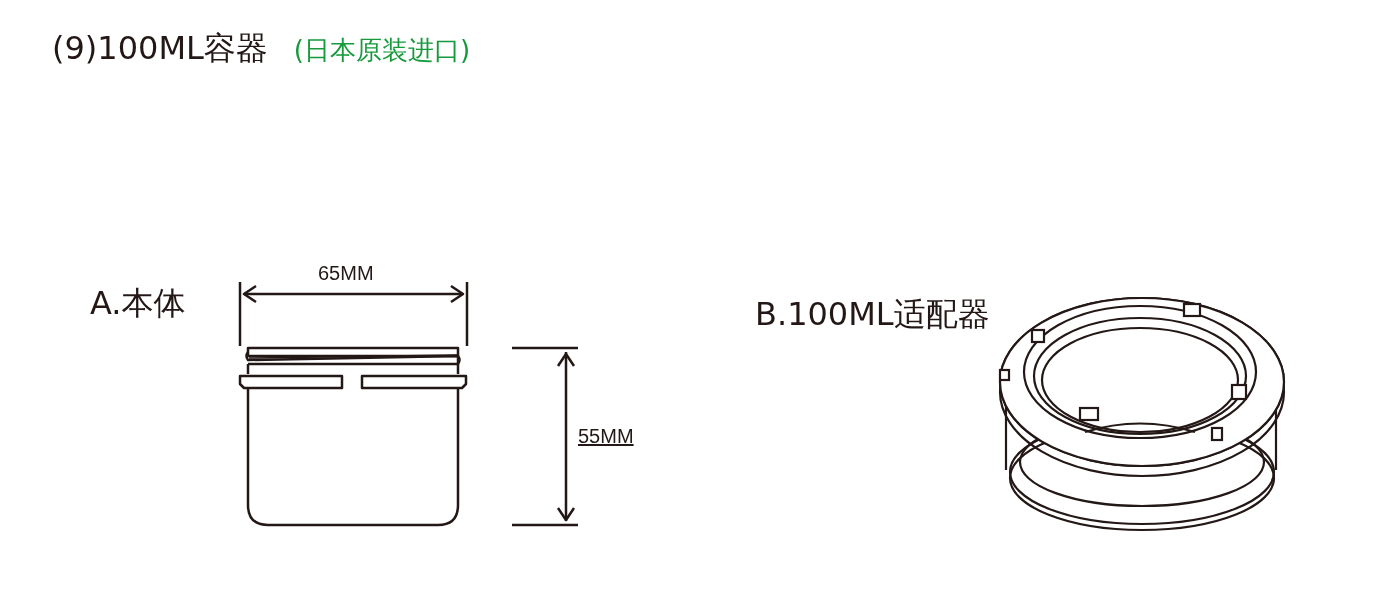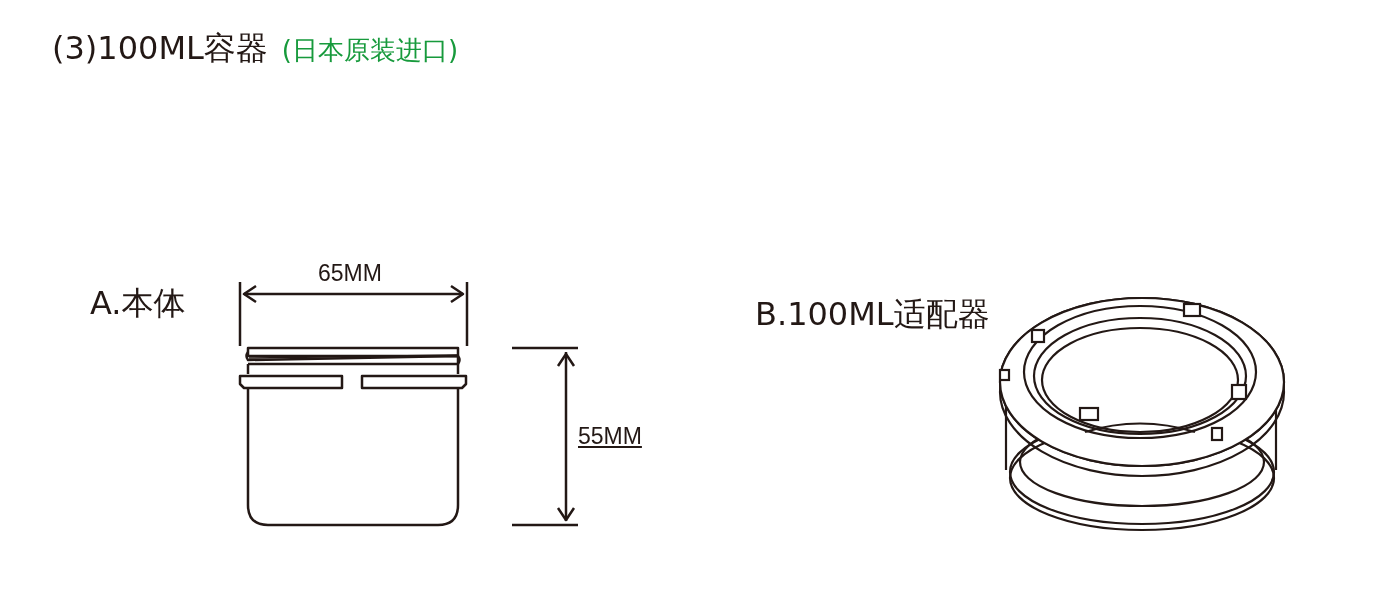--- a/index.html
+++ b/index.html
@@ -1,28 +1,28 @@
 <!DOCTYPE html>
 <html><head>
 <meta charset="utf-8">
 <style>
   html, body { margin: 0; padding: 0; background: #ffffff; }
   body { width: 1394px; height: 606px; position: relative; overflow: hidden;
          font-family: "DejaVu Sans", "Liberation Sans", sans-serif; color: #231815; }
   .title { position: absolute; left: 52px; top: 28px; font-size: 32px; line-height: 40px; white-space: nowrap; }
-  .title .sub { color: #179a3c; font-size: 26px; margin-left: 14px; }
+  .title .sub { color: #179a3c; font-size: 26px; margin-left: 26px; }
   .label { position: absolute; font-size: 32px; line-height: 36px; white-space: nowrap; }
-  .dim { position: absolute; font-size: 23px; line-height: 30px; white-space: nowrap; font-family: "Liberation Sans", sans-serif; }
+  .dim { position: absolute; font-size: 20px; line-height: 30px; white-space: nowrap; font-family: "Liberation Sans", sans-serif; }
   svg { position: absolute; left: 0; top: 0; }
 </style>
 </head>
 <body>
 
 <div class="title">
-  <span>(3)100ML容器</span><span class="sub">(日本原装进口)</span>
+  <span>(9)100ML容器</span><span class="sub">(日本原装进口)</span>
 </div>
 
 <div class="label" style="left:90px; top:285px;text-align:center;">A.本体</div>
 <div class="dim" style="left:318px; top:258px;">65MM</div>
 <div class="dim" style="left:578px; top:421px;text-decoration:underline;">55MM</div>
 
 <div class="label" style="left:755px; top:296px;">B.100ML适配器</div>
 
 <svg width="1394" height="606" viewBox="0 0 1394 606">
 

